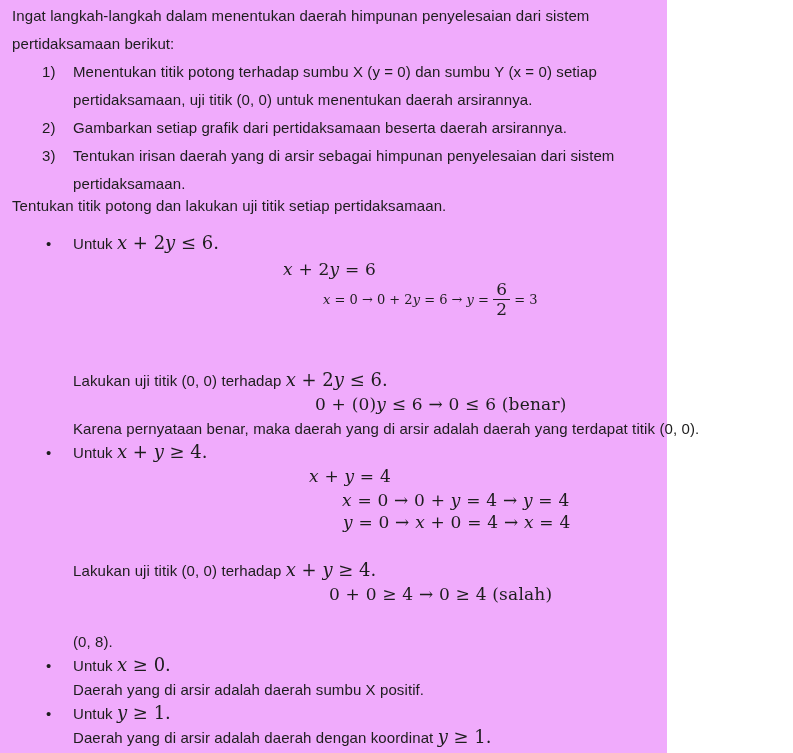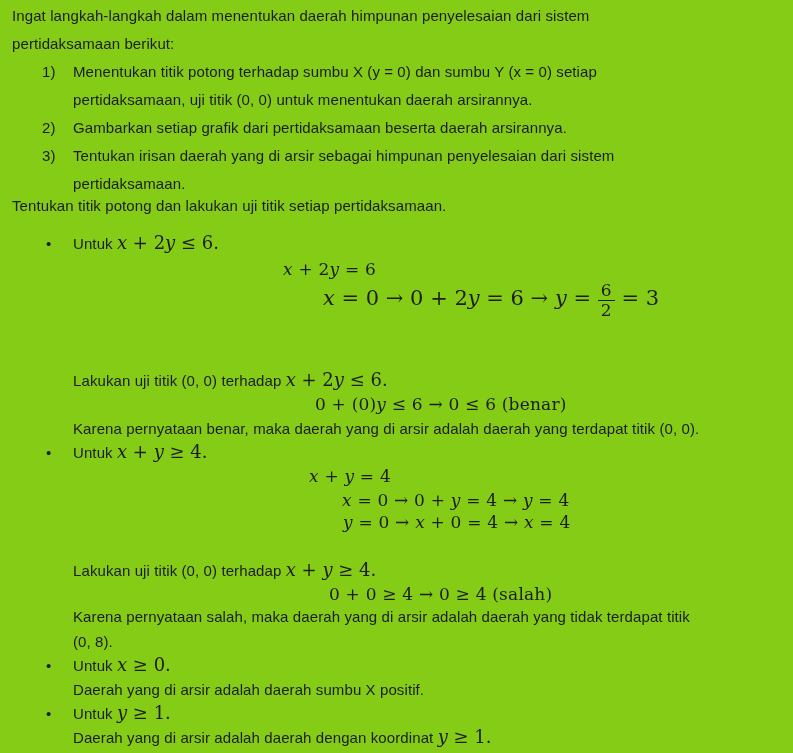--- a/index.html
+++ b/index.html
@@ -5,22 +5,22 @@
   html, body { margin: 0; padding: 0; }
   body {
     width: 793px; height: 753px;
     background: #ffffff;
     font-family: "Liberation Sans", sans-serif;
     color: #1d1d1d;
     overflow: hidden;
   }
   .page {
     position: relative;
-    width: 793px; height: 753px;
-    background: #84cc16;
+    width: 667px; height: 753px;
+    background: #f0abfc;
   }
   .line {
     position: absolute;
     left: 12px;
     font-size: 15px;
     line-height: 20px;
     white-space: nowrap;
     letter-spacing: 0.1px;
   }
   .listtext { left: 73px; }
@@ -34,21 +34,21 @@
   .math i { font-family: "DejaVu Serif", serif; }
   .eqline {
     position: absolute;
     font-family: "DejaVu Serif", serif;
     font-size: 17px;
     line-height: 22px;
     white-space: pre;
     letter-spacing: 0.2px;
     margin-left: 18px;
   }
-  .eqline .math { font-size: 21px; }
+  .eqline .math { font-size: 13px; }
   .fracline { line-height: 42px; }
   .frac {
     display: inline-block;
     vertical-align: middle;
     text-align: center;
     font-family: "DejaVu Serif", serif;
     font-size: 17px;
     line-height: 19px;
   }
   .fnum {
@@ -97,21 +97,20 @@
   <div class="line listtext" style="top:442px"><span>Untuk </span><span class="math"><i>x</i> + <i>y</i> ≥ 4.</span></div>
 
   <div class="eqline" style="top:465px;left:291px"><i>x</i> + <i>y</i> = 4</div>
   <div class="eqline" style="top:489px;left:324px"><i>x</i> = 0 → 0 + <i>y</i> = 4 → <i>y</i> = 4</div>
   <div class="eqline" style="top:511px;left:325px"><i>y</i> = 0 → <i>x</i> + 0 = 4 → <i>x</i> = 4</div>
 
   <div class="line listtext" style="top:560px"><span>Lakukan uji titik (0, 0) terhadap </span><span class="math"><i>x</i> + <i>y</i> ≥ 4.</span></div>
 
   <div class="eqline" style="top:583px;left:311px">0 + 0 ≥ 4 → 0 ≥ 4 (salah)</div>
 
-  <div class="line listtext" style="top:607px">Karena pernyataan salah, maka daerah yang di arsir adalah daerah yang tidak terdapat titik</div>
   <div class="line listtext" style="top:632px">(0, 8).</div>
 
   <div class="line bullet" style="top:656px">•</div>
   <div class="line listtext" style="top:655px"><span>Untuk </span><span class="math"><i>x</i> ≥ 0.</span></div>
   <div class="line listtext" style="top:680px">Daerah yang di arsir adalah daerah sumbu X positif.</div>
 
   <div class="line bullet" style="top:704px">•</div>
   <div class="line listtext" style="top:703px"><span>Untuk </span><span class="math"><i>y</i> ≥ 1.</span></div>
   <div class="line listtext" style="top:727px"><span>Daerah yang di arsir adalah daerah dengan koordinat </span><span class="math"> <i>y</i> ≥ 1.</span></div>
 

